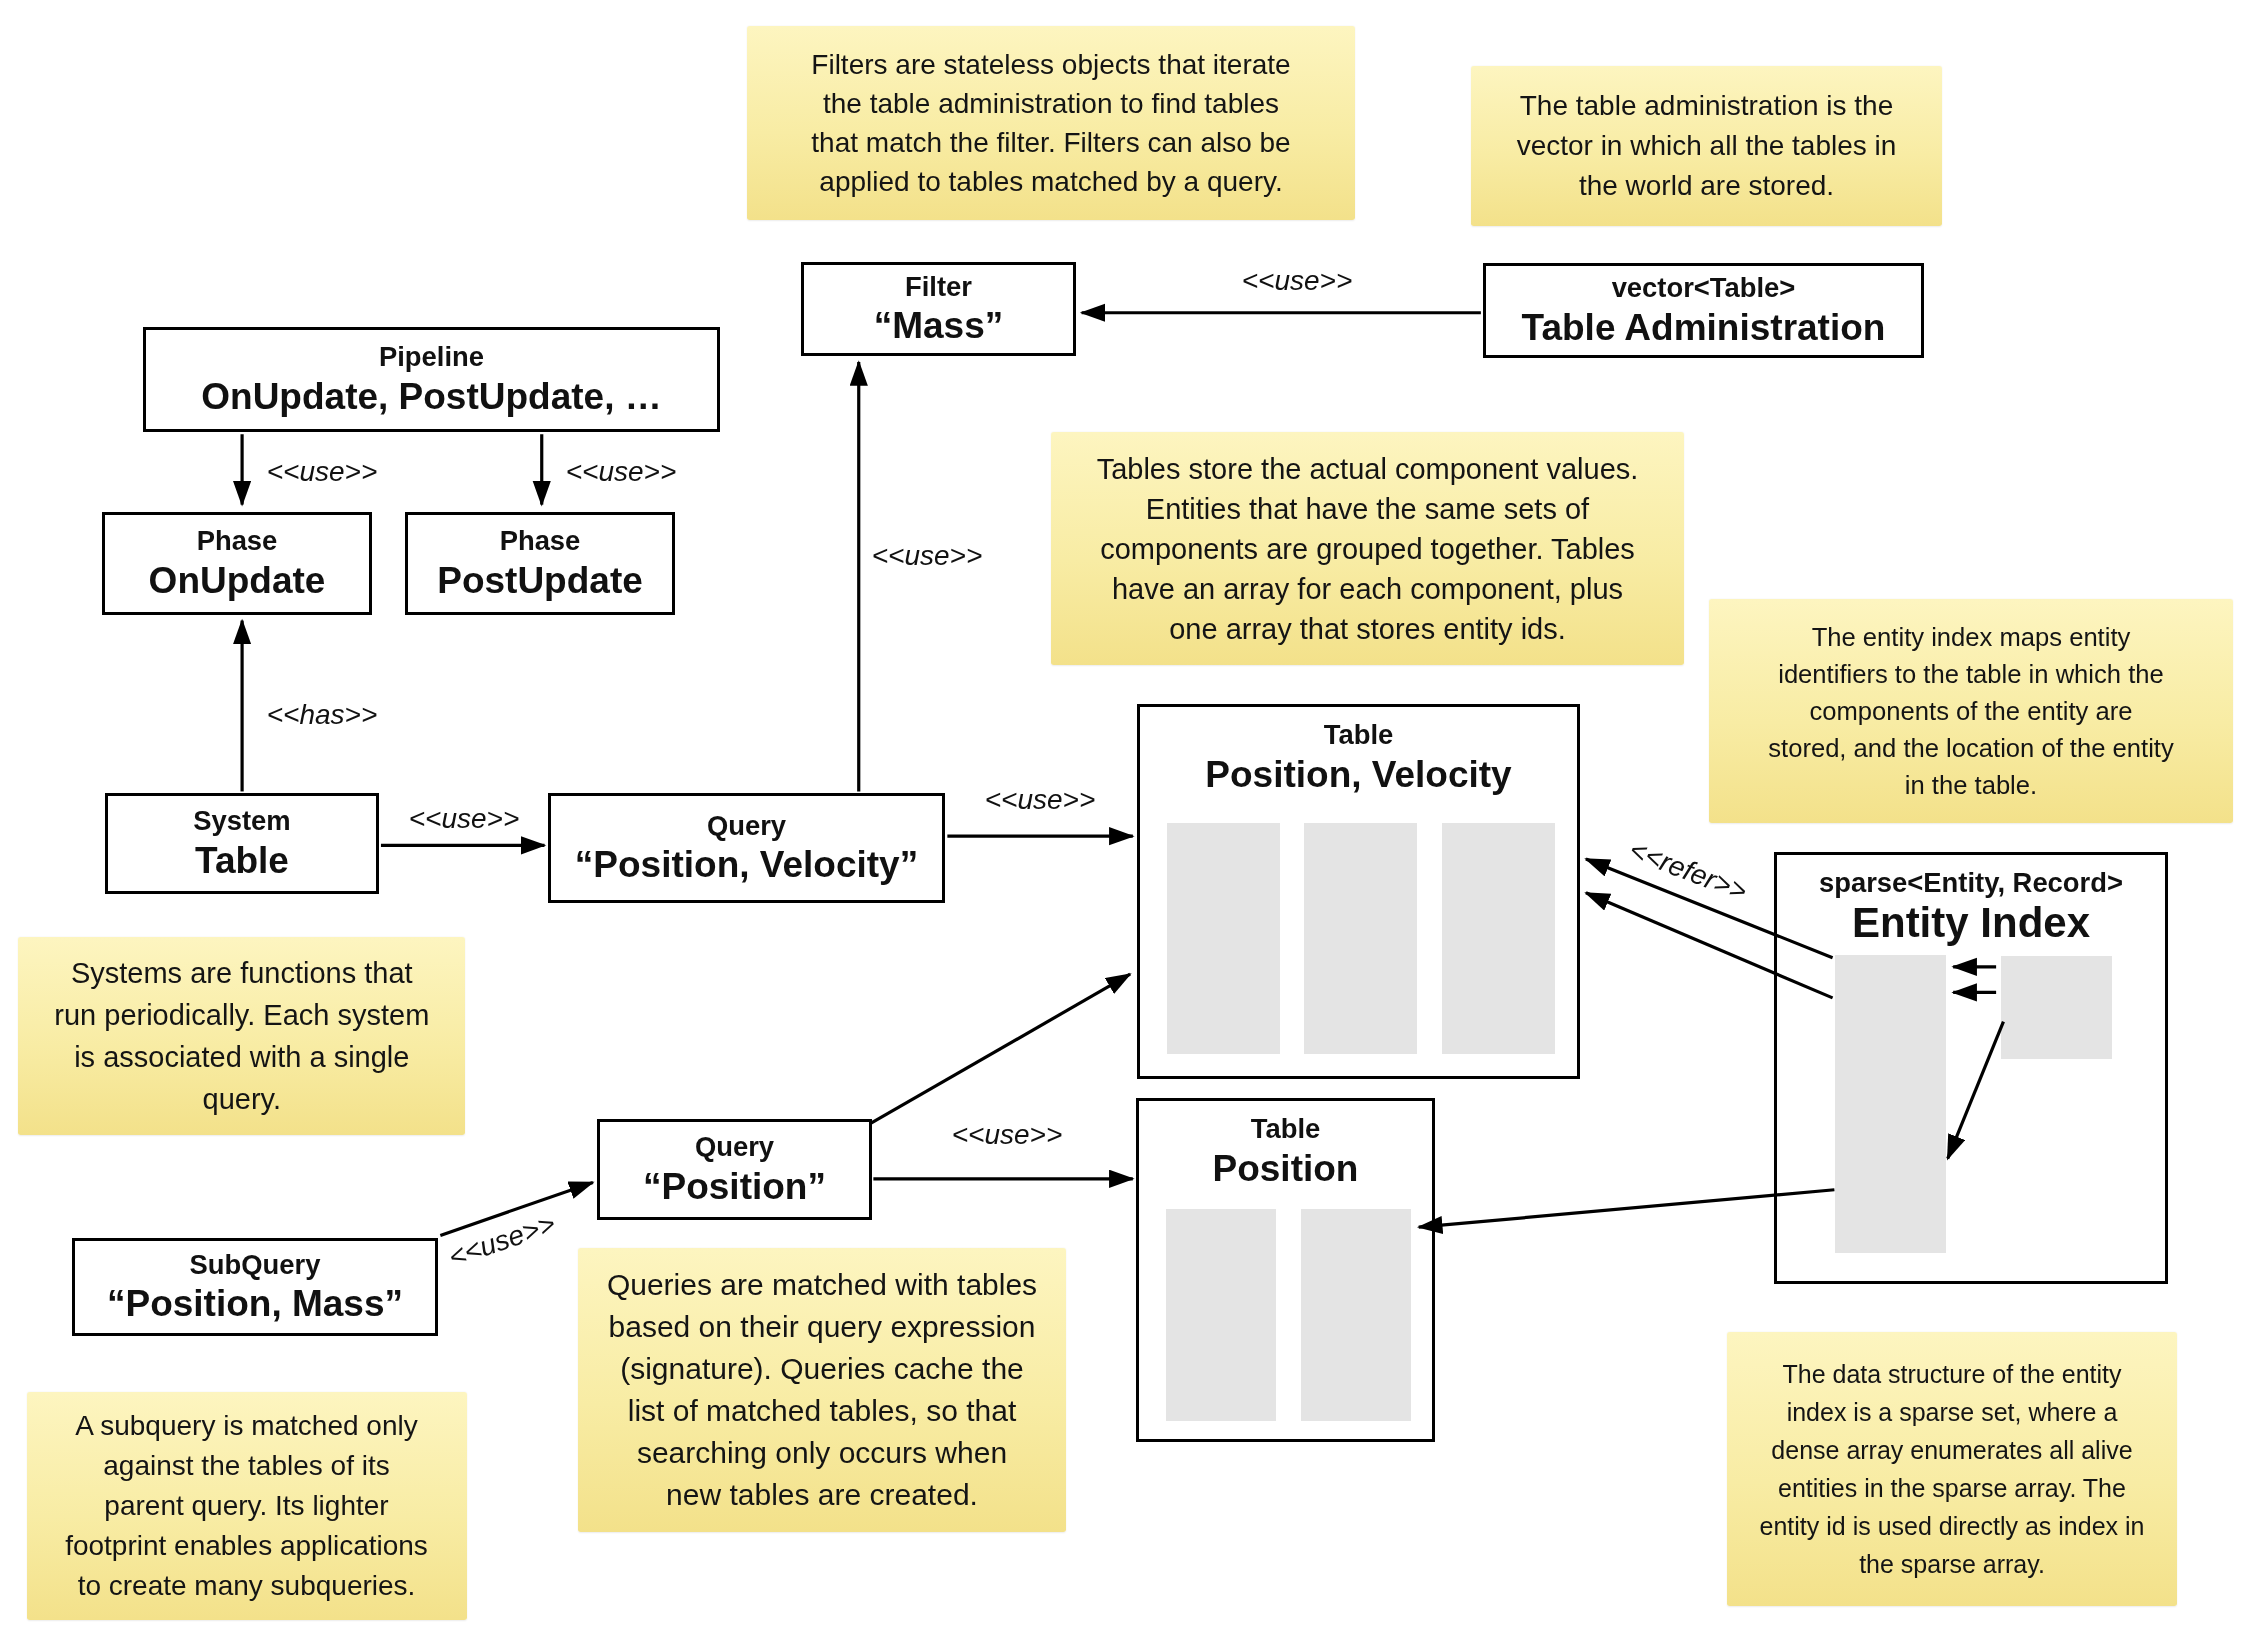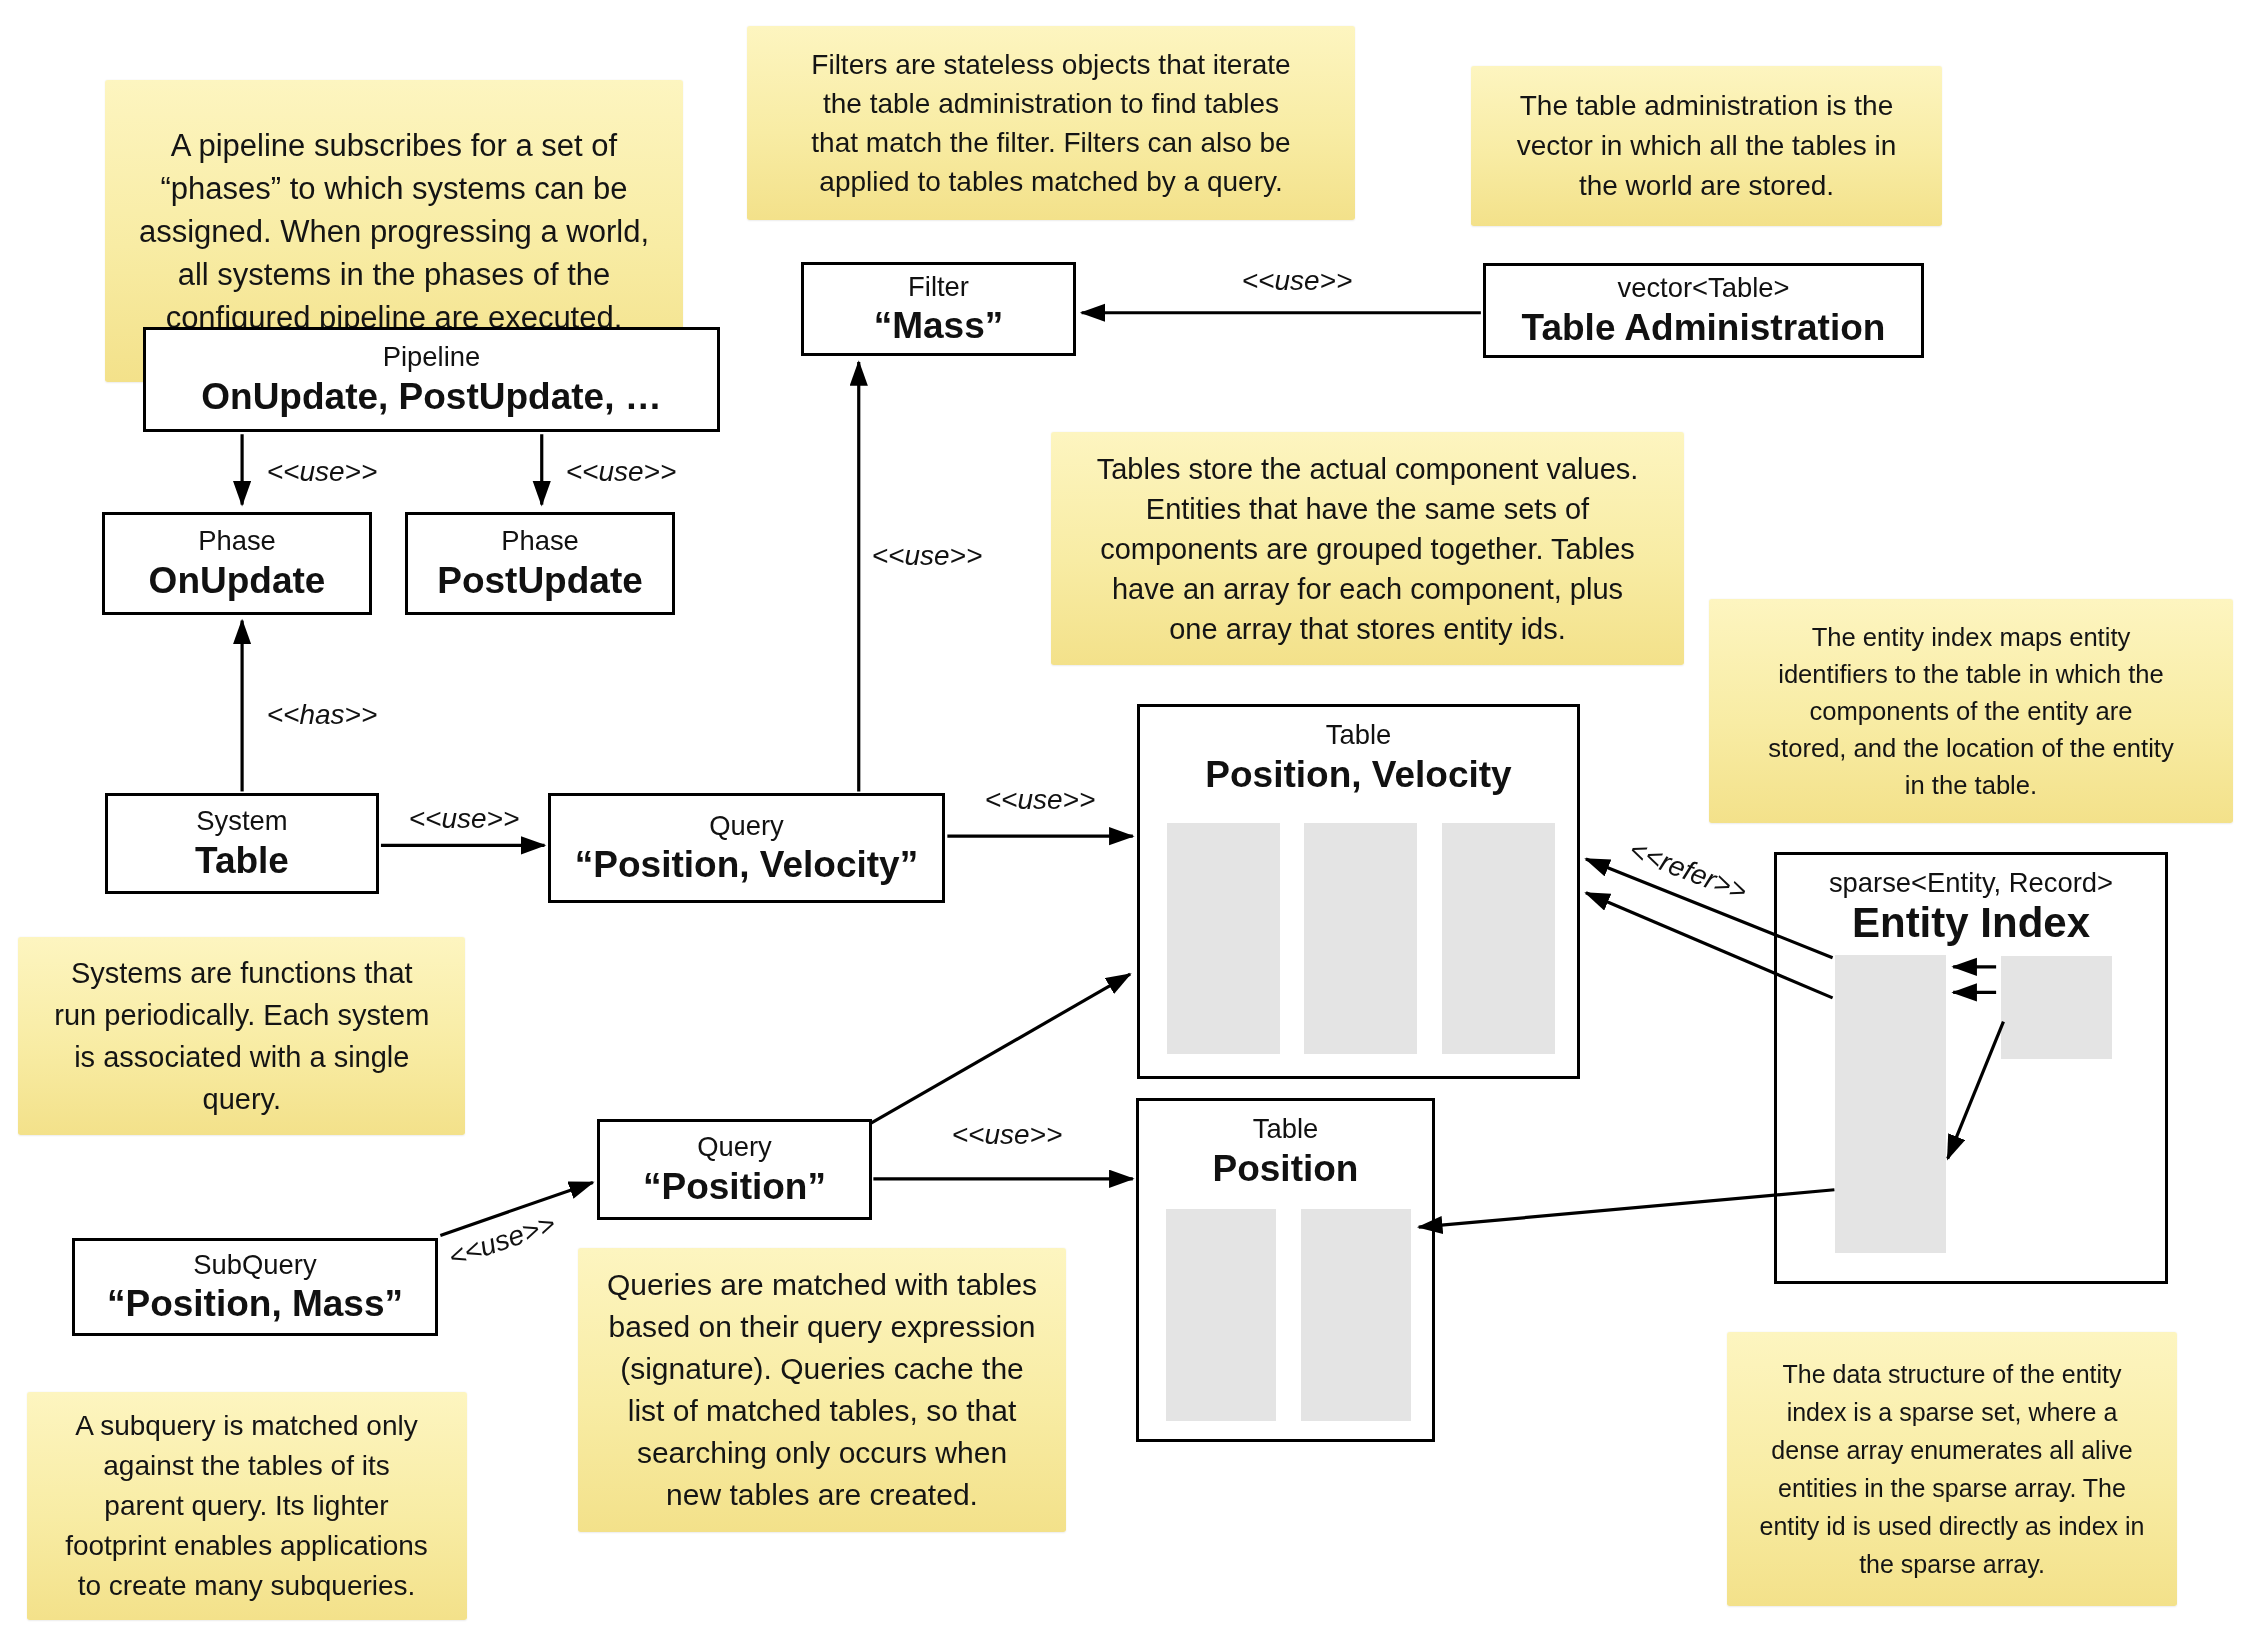--- a/index.html
+++ b/index.html
@@ -3,40 +3,35 @@
 <meta charset="utf-8">
 <style>
   html,body{margin:0;padding:0;background:#fff;}
   #canvas{position:relative;width:2251px;height:1645px;background:#fff;overflow:hidden;
           font-family:"Liberation Sans",sans-serif;color:#111;}
   .note{position:absolute;background:linear-gradient(180deg,#fdf5c0 0%,#f8ecA4 55%,#f3e18a 100%);
         border-radius:2.7px;color:#141414;text-align:center;white-space:pre-line;
         display:flex;align-items:center;justify-content:center;box-shadow:0 0.9px 1.8px rgba(0,0,0,0.08);}
   .box{position:absolute;background:#fff;border:3.7px solid #000;box-sizing:border-box;
        display:flex;flex-direction:column;align-items:center;justify-content:center;text-align:center;}
-  .box .t{font-weight:normal;font-size:27.4px;line-height:33px;}
+  .box .t{font-weight:bold;font-size:27.4px;line-height:33px;}
   .box .v{font-weight:bold;font-size:37px;line-height:44px;margin-top:1.8px;white-space:nowrap;}
   .tbox{justify-content:flex-start;padding-top:11px;}
   .col{position:absolute;background:#e4e4e4;}
   .lbl{position:absolute;font-style:italic;font-size:28px;transform:translate(-50%,-50%);white-space:nowrap;z-index:6;}
   .lbl.rneg{transform:translate(-50%,-50%) rotate(-19deg);}
   .lbl.rpos{transform:translate(-50%,-50%) rotate(21deg);}
   svg.wires{position:absolute;left:0;top:0;z-index:5;pointer-events:none;}
   .note,.box{z-index:2;}
 </style>
 </head>
 <body>
 
 <div id="canvas">
 
-  <div class="note" style="left:105px;top:80px;width:578px;height:302px;font-size:31px;line-height:43px;">A pipeline subscribes for a set of
-“phases” to which systems can be
-assigned. When progressing a world,
-all systems in the phases of the
-configured pipeline are executed.</div>
   <div class="note" style="left:747px;top:25.6px;width:608px;height:194px;font-size:28px;line-height:39px;">Filters are stateless objects that iterate
 the table administration to find tables
 that match the filter. Filters can also be
 applied to tables matched by a query.</div>
   <div class="note" style="left:1051px;top:432px;width:633px;height:233px;font-size:29px;line-height:40px;">Tables store the actual component values.
 Entities that have the same sets of
 components are grouped together. Tables
 have an array for each component, plus
 one array that stores entity ids.</div>
   <div class="note" style="left:1471px;top:66px;width:471px;height:160px;font-size:28px;line-height:40px;">The table administration is the

